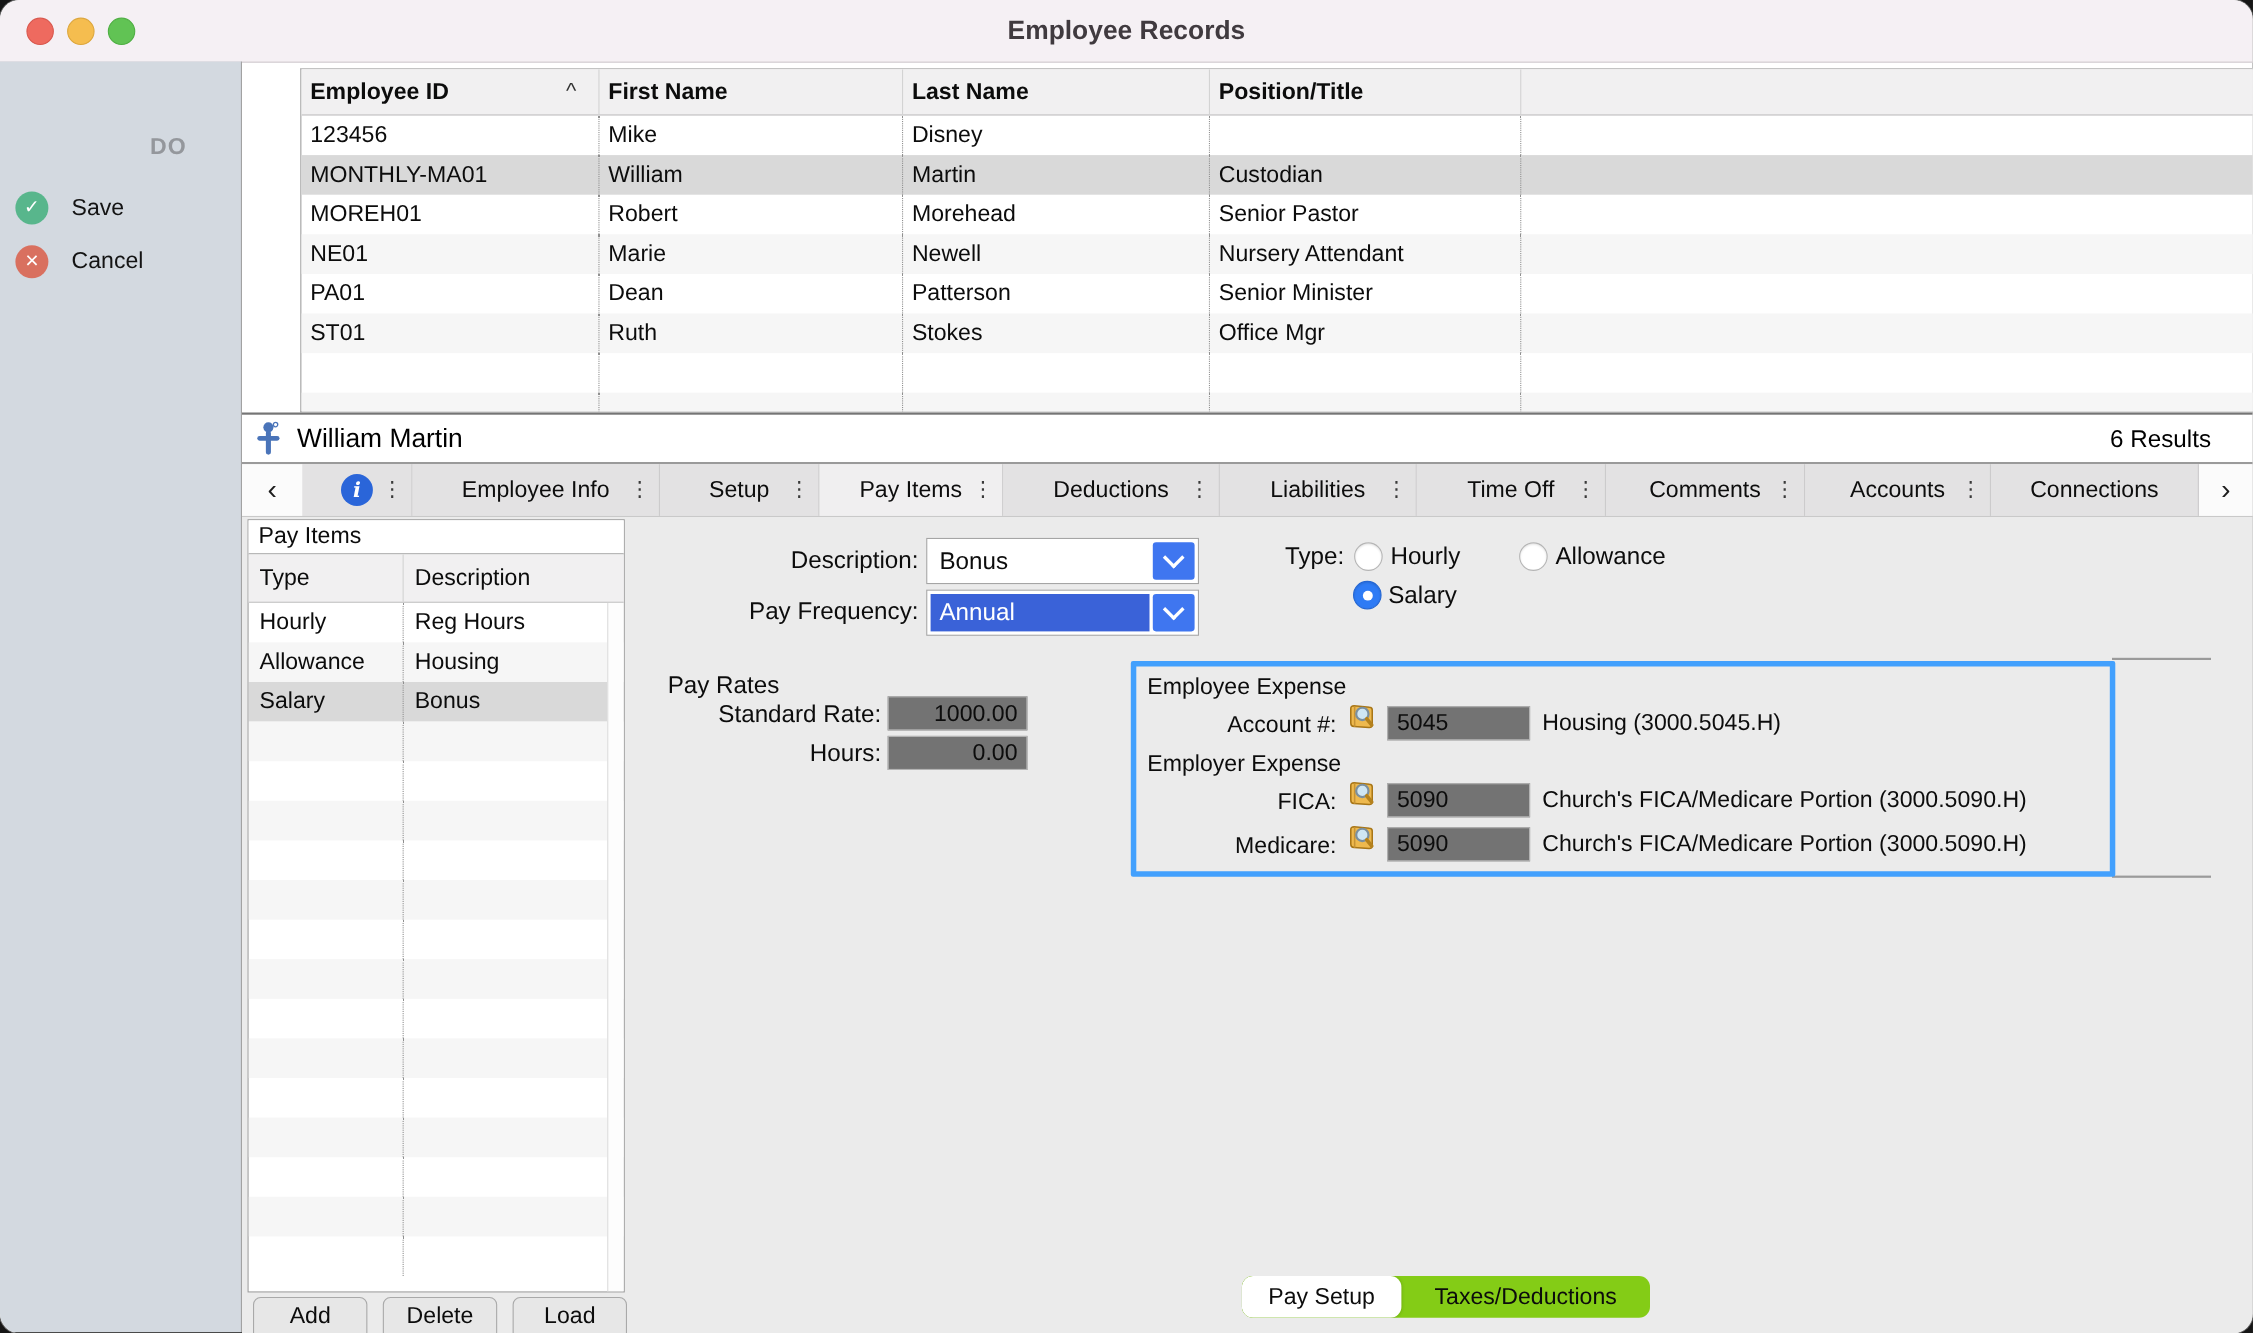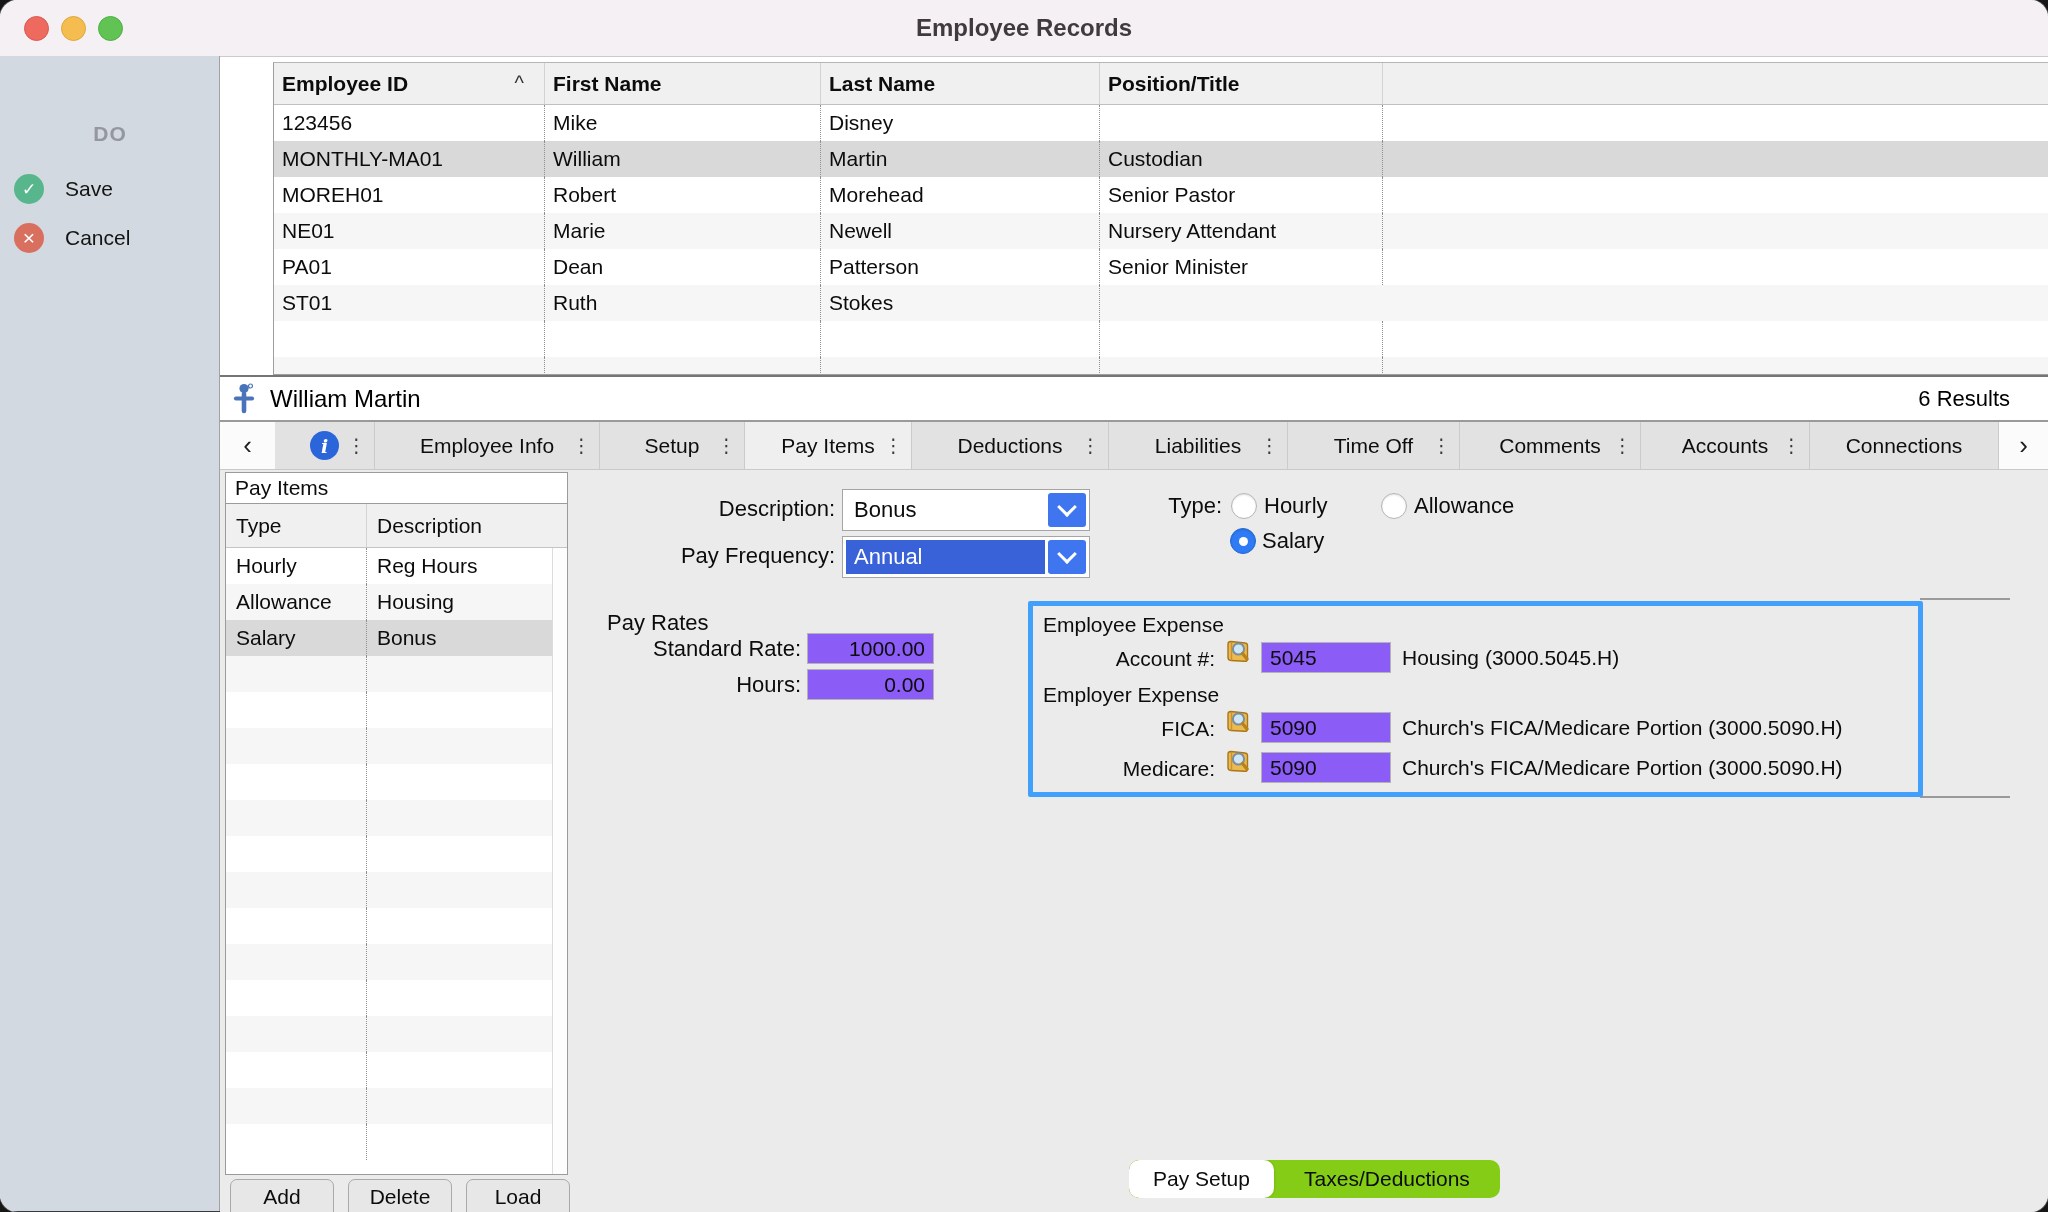--- a/index.html
+++ b/index.html
@@ -8,21 +8,21 @@
   
   .titlebar{position:absolute;left:0;top:0;width:2048px;height:56px;background:#f5f0f4;border-bottom:1px solid #cfc9ce;display:flex;align-items:center;justify-content:center;}
   .title{font-size:24px;font-weight:bold;color:#403a3f;}
   .lights{position:absolute;left:24px;top:16px;display:flex;gap:12px;}
   .light{width:25px;height:25px;border-radius:50%;}
   .light.red{background:#ee6a5f;border:1px solid #d9584e;box-sizing:border-box;}
   .light.yellow{background:#f5bd4f;border:1px solid #dda73d;box-sizing:border-box;}
   .light.green{background:#61c354;border:1px solid #4faf43;box-sizing:border-box;}
   
   .sidebar{position:absolute;left:0;top:56px;width:220px;height:1156px;background:#d3d9e0;border-right:1px solid #a2a2a2;box-sizing:border-box;}
-  .do-label{position:absolute;left:0;top:66px;width:220px;text-align:center;font-size:21px;font-weight:bold;color:#94979c;letter-spacing:1px;}
+  .do-label{position:absolute;left:0;top:66px;width:220px;text-align:center;font-size:21px;font-weight:bold;color:#94979c;letter-spacing:1px;padding-left:43px;}
   .side-item{position:absolute;left:14px;display:flex;align-items:center;gap:21px;font-size:21px;color:#141414;cursor:default;}
   .side-item .circ{width:30px;height:30px;border-radius:50%;display:flex;align-items:center;justify-content:center;color:#fff;font-size:17px;}
   .circ.save{background:#58b68c;}
   .circ.cancel{background:#d9705f;}
   .sep-dark{position:absolute;left:0;top:1155px;width:220px;height:2px;background:#3a3a3a;}
   
   .emp-table{position:absolute;left:225px;top:62px;width:1810px;height:313px;border:1px solid #9e9e9e;border-top:1px solid #b5b5b5;box-sizing:border-box;background:#fff;overflow:hidden;margin-left:48px;}
   .thead{display:flex;height:41px;background:#f1f0f1;border-bottom:1px solid #c0c0c0;font-weight:bold;font-size:21px;color:#0c0c0c;}
   .thead .cell{display:flex;align-items:center;padding-left:8px;box-sizing:border-box;position:relative;white-space:nowrap;}
   .thead .cell + .cell{border-left:1px solid #d3d3d3;}
@@ -69,21 +69,21 @@
   .flabel{position:absolute;font-size:22px;color:#0c0c0c;text-align:right;white-space:nowrap;}
   .dropdown{position:absolute;display:flex;align-items:stretch;background:#fff;border:1px solid #a5a5a5;padding:3px;box-sizing:border-box;gap:3px;}
   .dd-text{flex:1;display:flex;align-items:center;padding-left:8px;font-size:22px;color:#0c0c0c;white-space:nowrap;overflow:hidden;}
   .dd-text.selected{background:#3a62d8;color:#fff;}
   .dd-btn{width:38px;background:#3f76f0;border-radius:3px;display:flex;align-items:center;justify-content:center;}
   .chev-dn{width:11px;height:11px;border-right:3px solid #fff;border-bottom:3px solid #fff;transform:rotate(45deg);margin-top:-6px;}
   .radio{position:absolute;width:26px;height:26px;border-radius:50%;background:#fff;border:1px solid #b5b5b5;box-sizing:border-box;box-shadow:inset 0 1px 2px rgba(0,0,0,.12);}
   .radio.checked{background:#2e7bf5;border:1px solid #2566d1;}
   .radio.checked::after{content:"";position:absolute;left:8px;top:8px;width:9px;height:9px;border-radius:50%;background:#fff;}
   .rlabel{position:absolute;font-size:22px;color:#0c0c0c;}
-  .numfield{position:absolute;height:31px;background:#8b5cf6;border:1px solid #b3b3b3;box-sizing:border-box;font-size:21px;color:#0c0c0c;font-family:inherit;padding:0 8px;}
+  .numfield{position:absolute;height:31px;background:#737373;border:1px solid #b3b3b3;box-sizing:border-box;font-size:21px;color:#0c0c0c;font-family:inherit;padding:0 8px;}
   .numfield.right{text-align:right;}
   .section-title{position:absolute;font-size:22px;color:#0c0c0c;}
   
   .expense-box{position:absolute;left:808px;top:131px;width:895px;height:196px;border:5px solid #42a0fd;border-radius:2px;box-sizing:border-box;}
   .exp-label{position:absolute;font-size:21px;color:#0c0c0c;}
   .exp-rowlabel{position:absolute;font-size:21px;color:#0c0c0c;text-align:right;white-space:nowrap;}
   .exp-desc{position:absolute;font-size:21px;color:#0c0c0c;white-space:nowrap;text-align:center;}
   .seg-line{position:absolute;width:90px;height:2px;background:#9a9a9a;}
   
   .bottom-tabs{position:absolute;left:909px;top:690px;width:371px;height:38px;background:#84cc16;border-radius:10px;display:flex;overflow:hidden;}
@@ -169,20 +169,21 @@
         <div class="cell c0">PA01</div>
           <div class="cell c1">Dean</div>
           <div class="cell c2">Patterson</div>
           <div class="cell c3">Senior Minister</div>
           <div class="cell c4"></div>
       </div>
       <div class="r">
         <div class="cell c0">ST01</div>
           <div class="cell c1">Ruth</div>
           <div class="cell c2">Stokes</div>
+          <div class="cell c3">Office Mgr</div>
           <div class="cell c4"></div>
       </div>
       <div class="r">
         <div class="cell c0"></div>
           <div class="cell c1"></div>
           <div class="cell c2"></div>
           <div class="cell c3"></div>
           <div class="cell c4"></div>
       </div>
       <div class="r">

